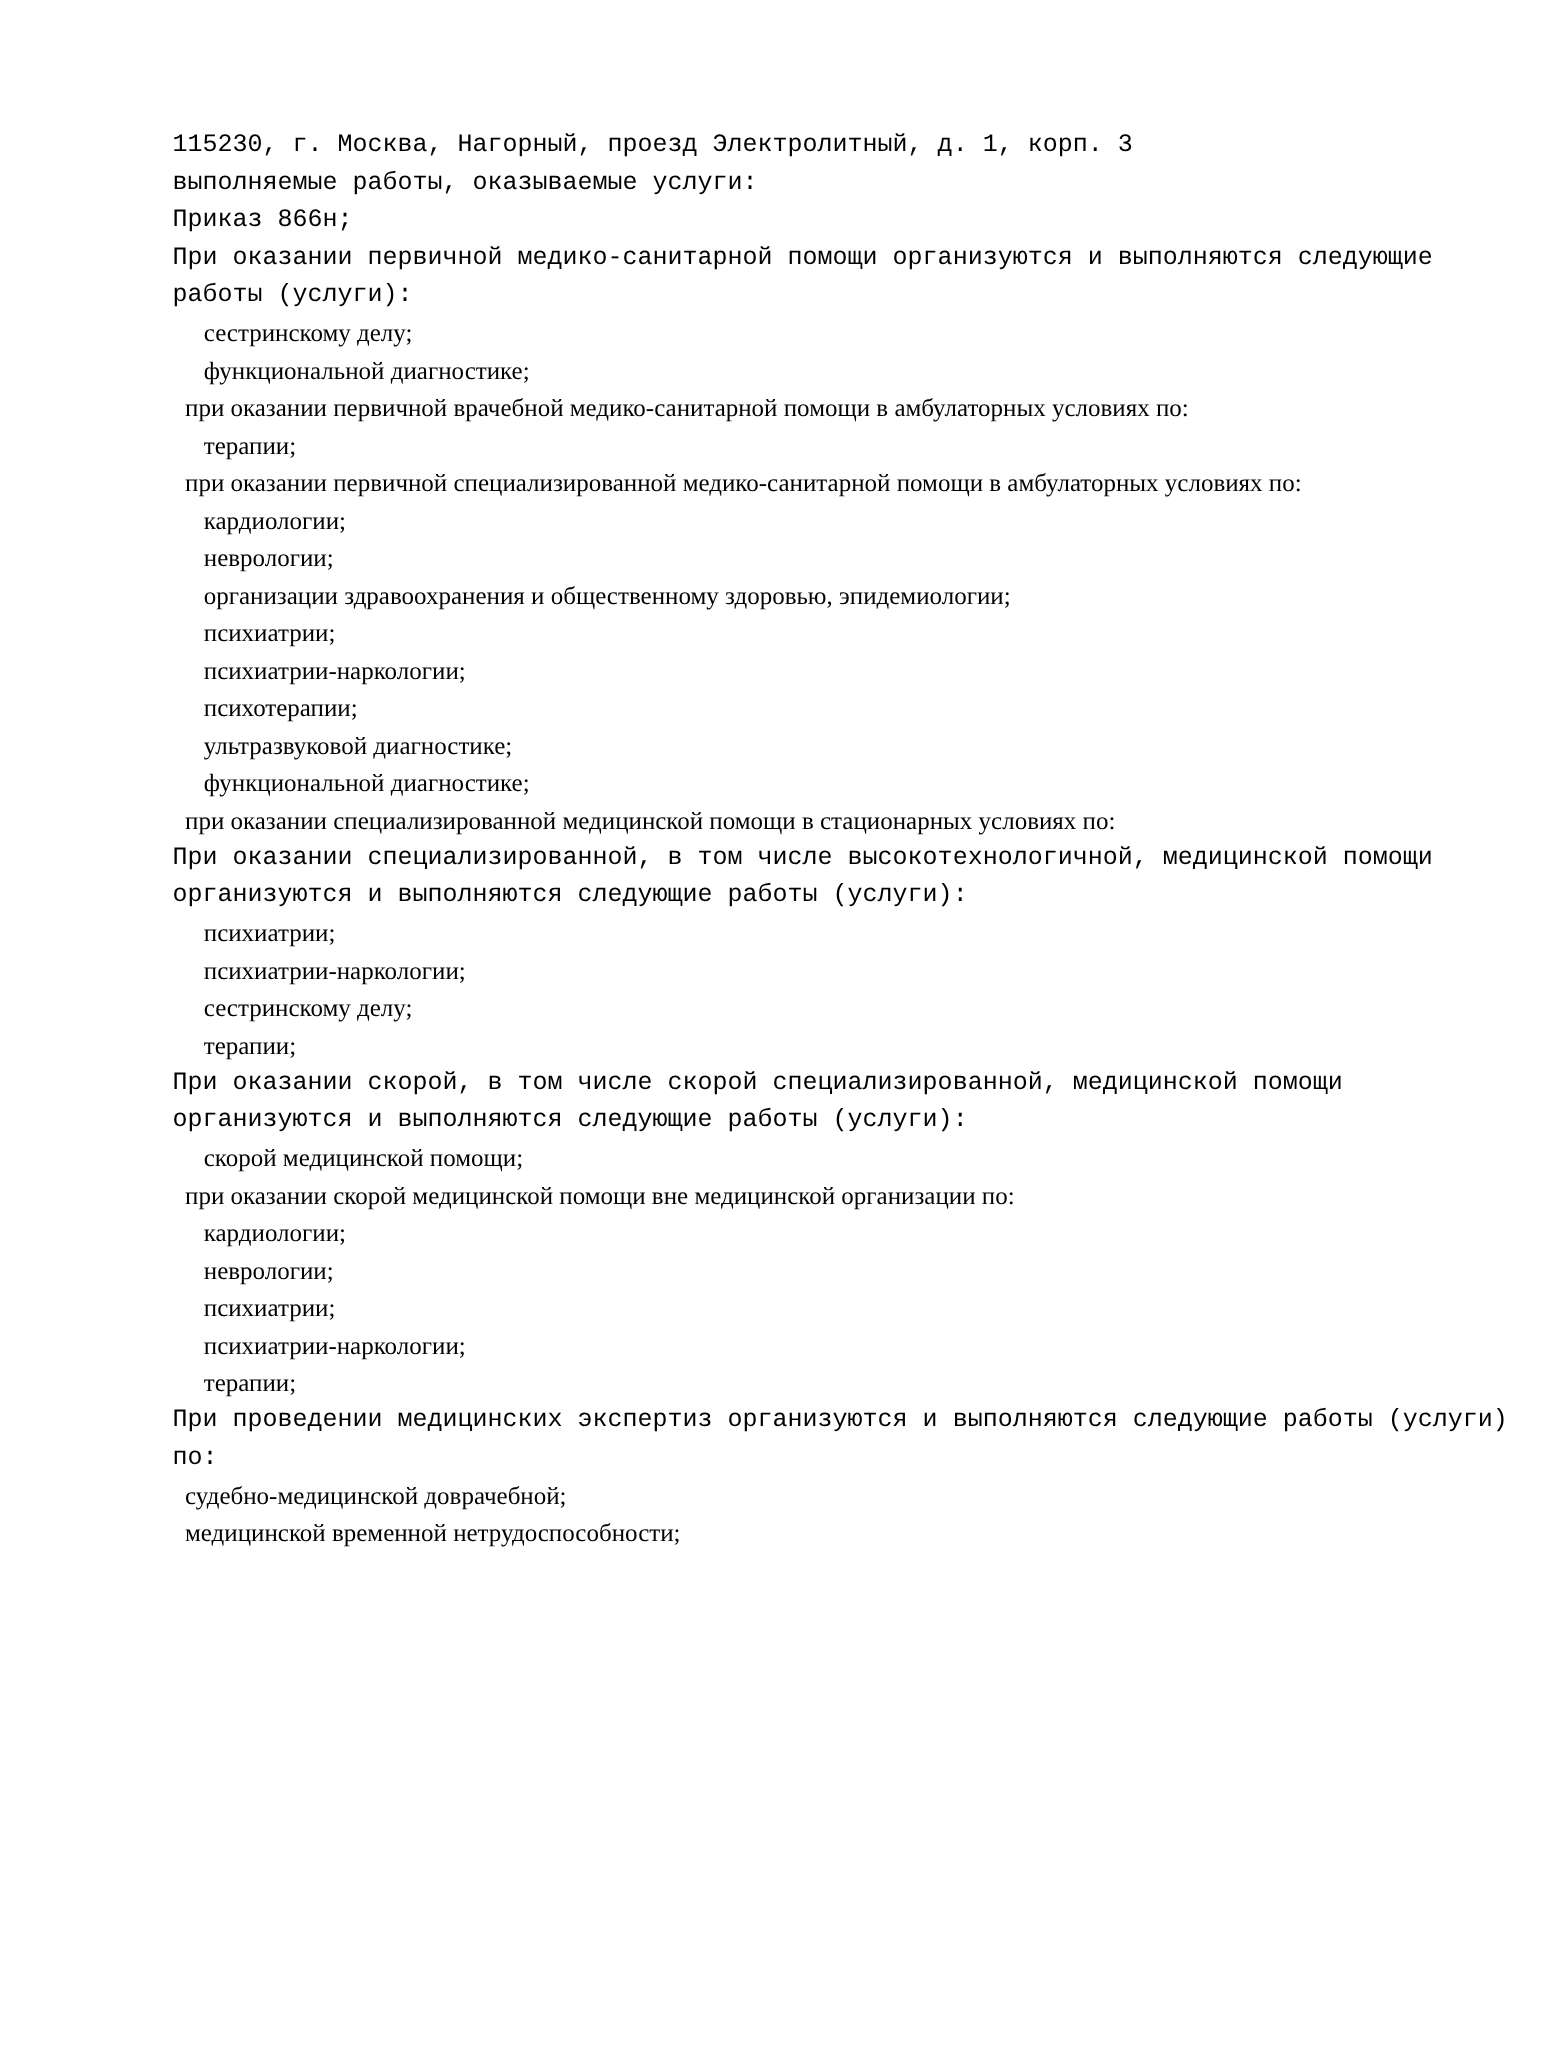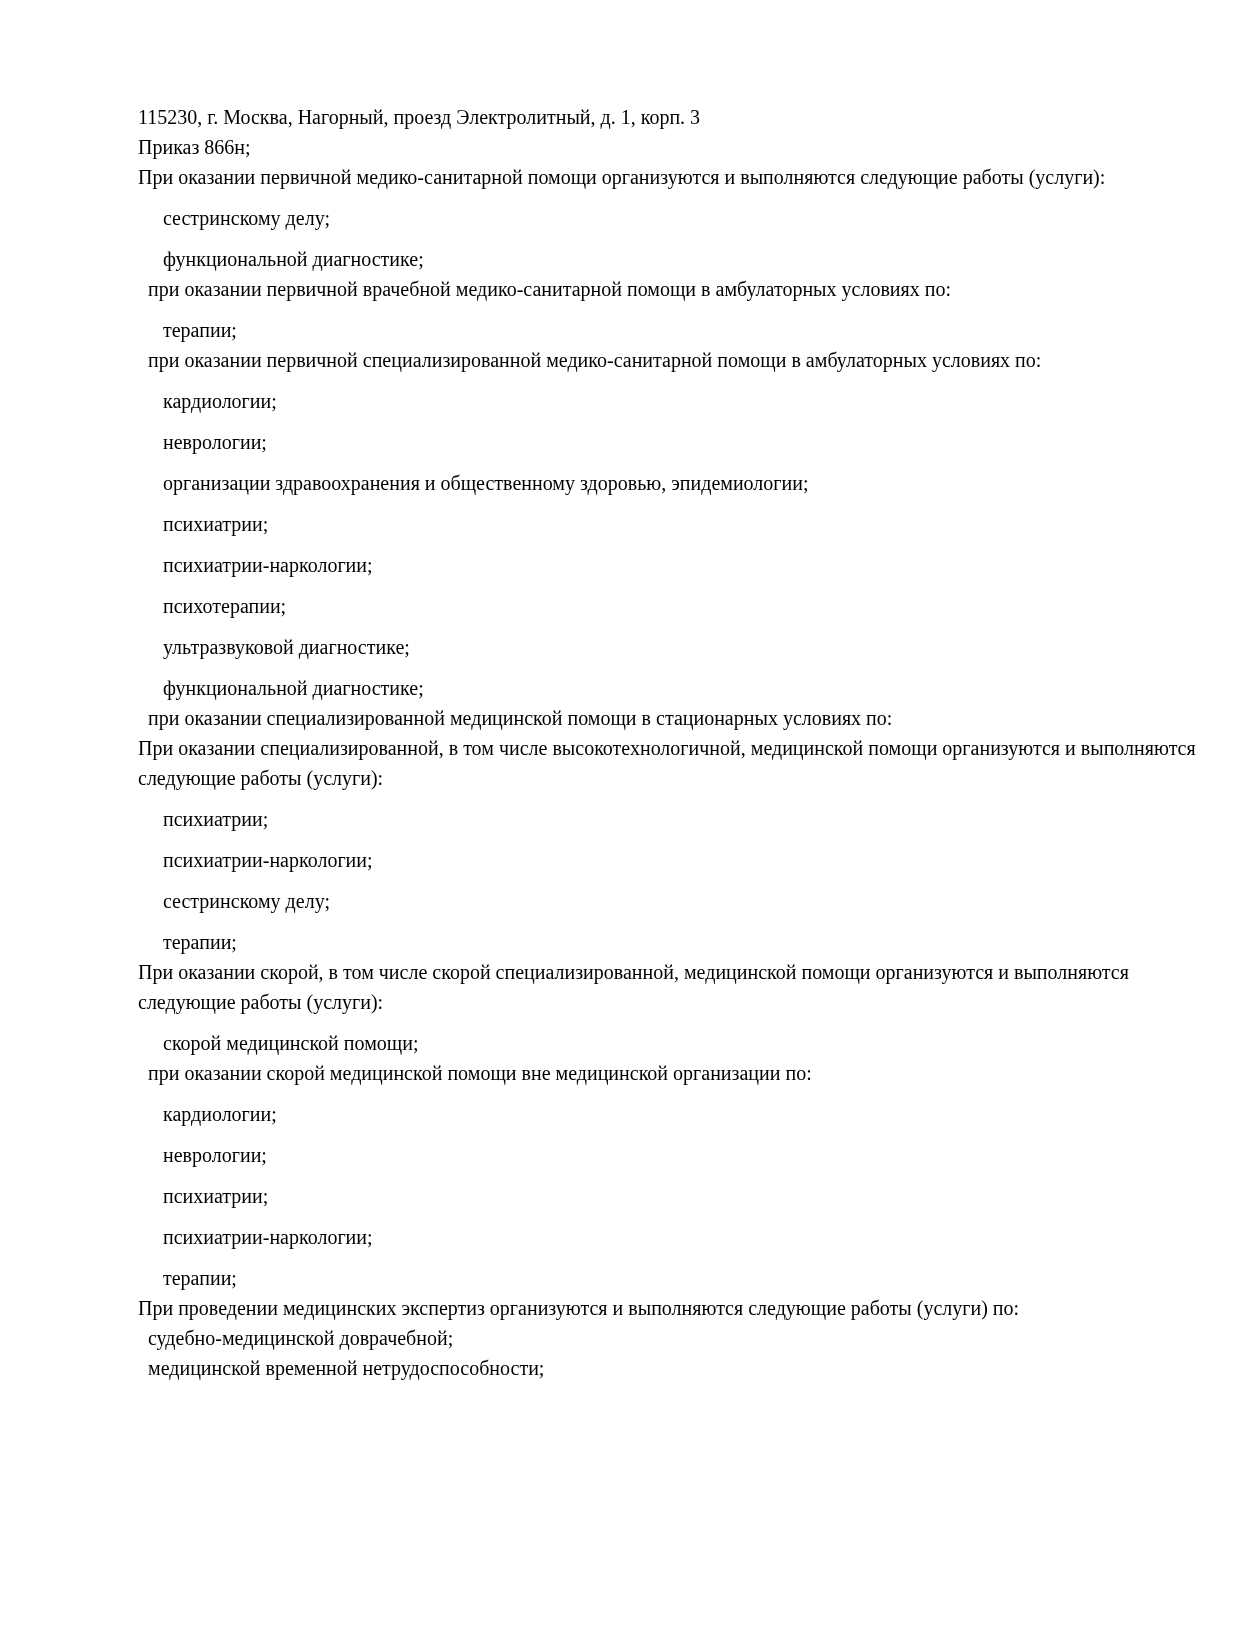--- a/index.html
+++ b/index.html
@@ -22,29 +22,30 @@
     font-size: 20px;
     line-height: 30px;
     color: #000000;
     word-spacing: normal;
   }
   .line {
     margin: 0;
     padding: 0;
     white-space: normal;
   }
-  .indent-0 { text-indent: 0; }
+  .indent-0 { text-indent: 0; font-family: Liberation Mono, monospace; }
   .indent-1 { text-indent: 10px; }
-  .indent-2 { text-indent: 25px; margin-top: 11px; }
+  .indent-2 { text-indent: 25px; }
 </style>
 </head>
 <body style="background: rgb(255, 255, 255);">
 
 <main class="doc" id="doc" style="color: rgb(0, 0, 0);">
     <div class="line indent-0">115230, г. Москва, Нагорный, проезд Электролитный, д. 1, корп. 3</div>
+    <div class="line indent-0">выполняемые работы, оказываемые услуги:</div>
     <div class="line indent-0">Приказ 866н;</div>
     <div class="line indent-0">При оказании первичной медико-санитарной помощи организуются и выполняются следующие работы (услуги):</div>
     <div class="line indent-2">сестринскому делу;</div>
     <div class="line indent-2">функциональной диагностике;</div>
     <div class="line indent-1">при оказании первичной врачебной медико-санитарной помощи в амбулаторных условиях по:</div>
     <div class="line indent-2">терапии;</div>
     <div class="line indent-1">при оказании первичной специализированной медико-санитарной помощи в амбулаторных условиях по:</div>
     <div class="line indent-2">кардиологии;</div>
     <div class="line indent-2">неврологии;</div>
     <div class="line indent-2">организации здравоохранения и общественному здоровью, эпидемиологии;</div>

